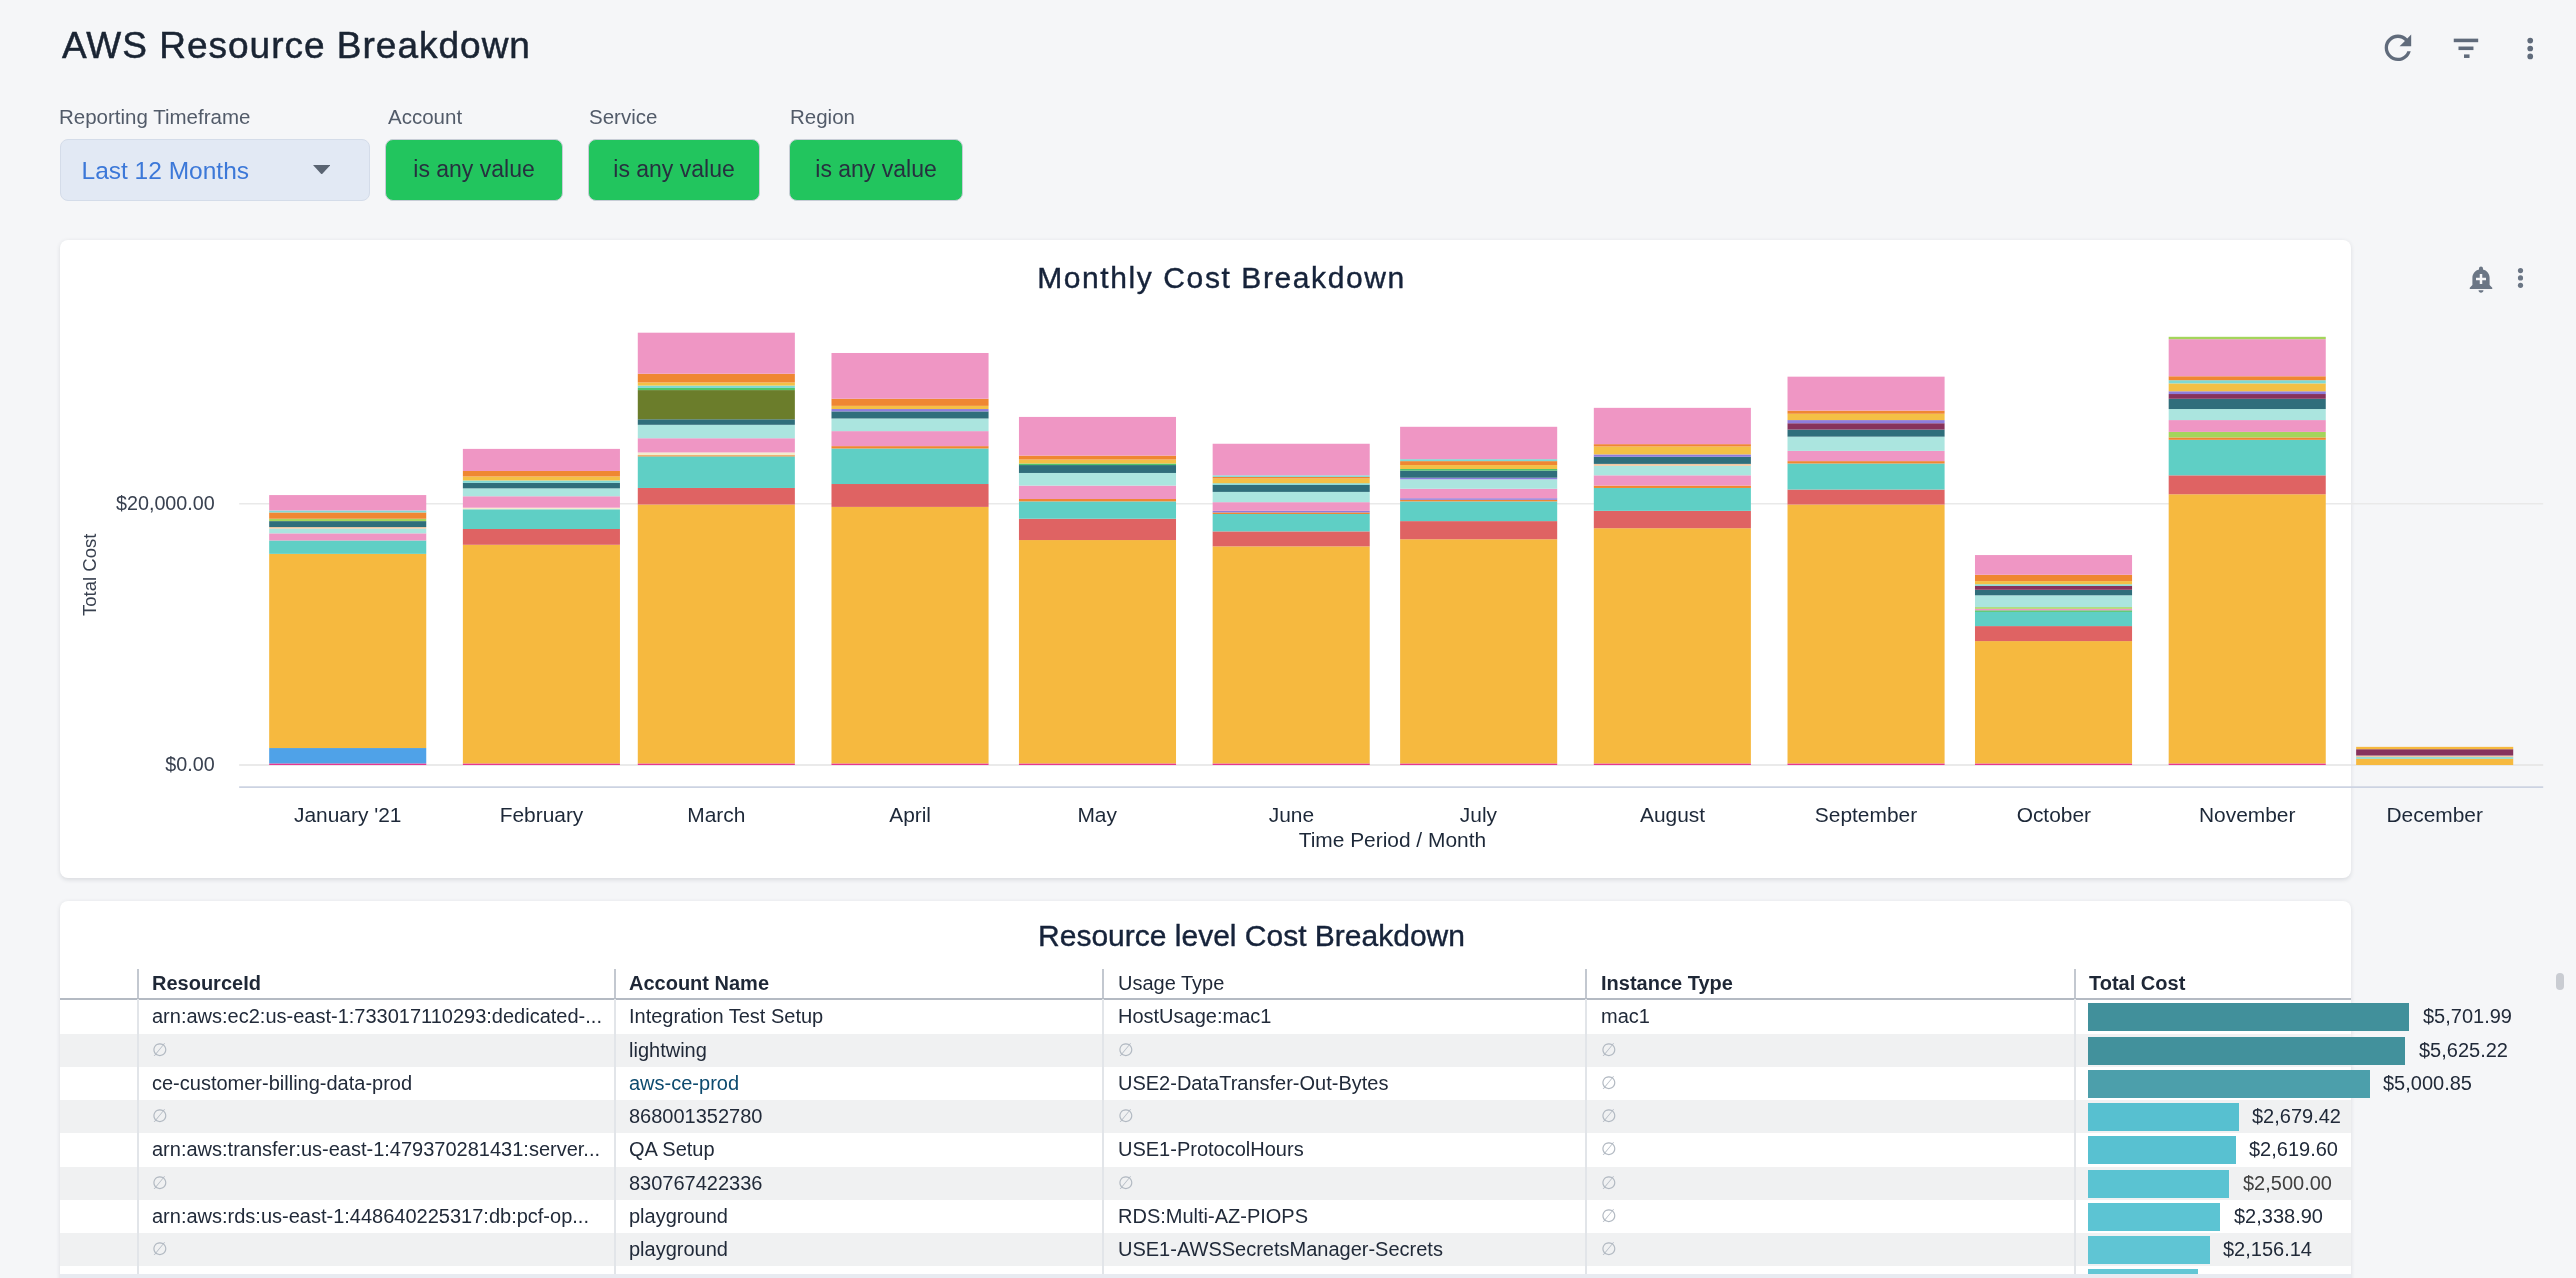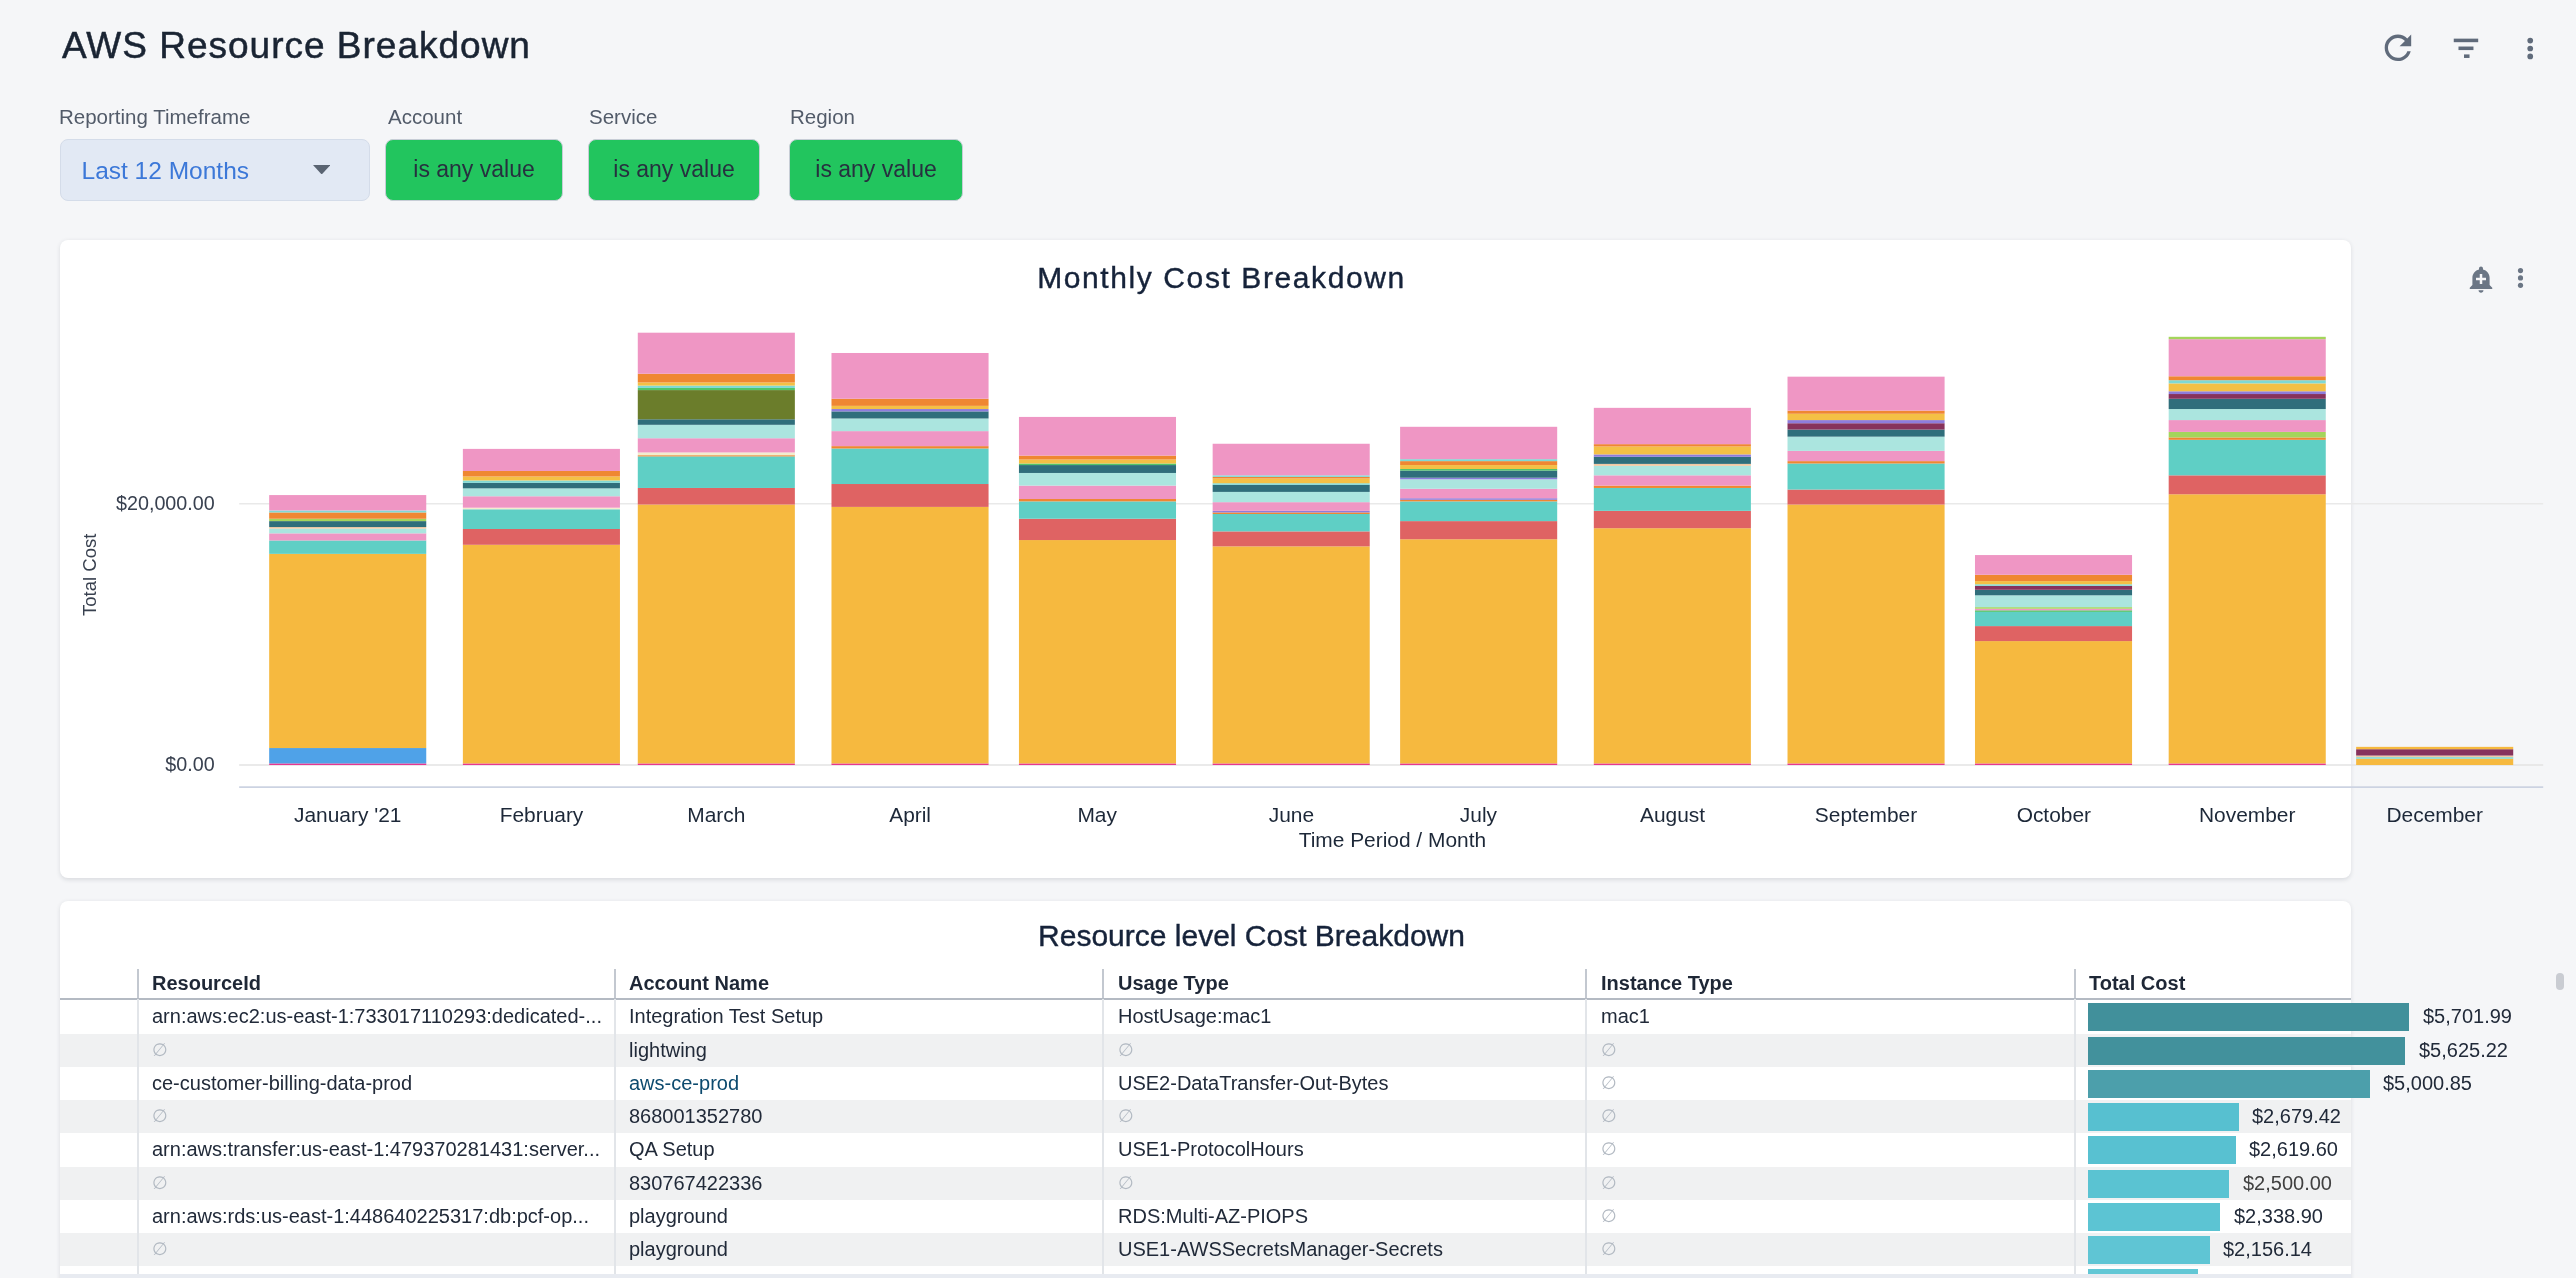--- a/index.html
+++ b/index.html
@@ -237,21 +237,21 @@
       <text x="1688" y="769" text-anchor="middle">Time Period / Month</text>
     </g>
   </svg>
 </div>
 
 <div class="card" style="top:901px; height:410px;">
   <div class="ctitle" style="top:18px; left:0;margin-left:46px;">Resource level Cost Breakdown</div>
 <div style="position:absolute; top:66px; left:0; width:100%; height:32px;">
   <span style="position:absolute; left:92px; top:0; line-height:32px; font-size:20px; font-weight:bold; color:#1e2736;">ResourceId</span>
   <span style="position:absolute; left:569px; top:0; line-height:32px; font-size:20px; font-weight:bold; color:#1e2736;">Account Name</span>
-  <span style="position:absolute; left:1058px; top:0; line-height:32px; font-size:20px; font-weight:bold; color:#1e2736;">Usage Type</span>
+  <span style="position:absolute; left:1058px; top:0; line-height:32px; font-size:20px; font-weight:normal; color:#1e2736;">Usage Type</span>
   <span style="position:absolute; left:1541px; top:0; line-height:32px; font-size:20px; font-weight:bold; color:#1e2736;">Instance Type</span>
   <span style="position:absolute; left:2029px; top:0; line-height:32px; font-size:20px; font-weight:bold; color:#1e2736;">Total Cost</span>
 </div>
 <div style="position:absolute; left:77px; top:68px; width:1.6px; height:30px; background:#c3c8d0;"></div>
 <div style="position:absolute; left:554px; top:68px; width:1.6px; height:30px; background:#c3c8d0;"></div>
 <div style="position:absolute; left:1042px; top:68px; width:1.6px; height:30px; background:#c3c8d0;"></div>
 <div style="position:absolute; left:1525px; top:68px; width:1.6px; height:30px; background:#c3c8d0;"></div>
 <div style="position:absolute; left:2014px; top:68px; width:1.6px; height:30px; background:#c3c8d0;"></div>
 <div style="position:absolute; left:0; top:97px; width:100%; height:1.6px; background:#b4bac3;"></div>
 <div style="position:absolute; left:0; top:99px; width:100%; height:33px; background:#ffffff;">

